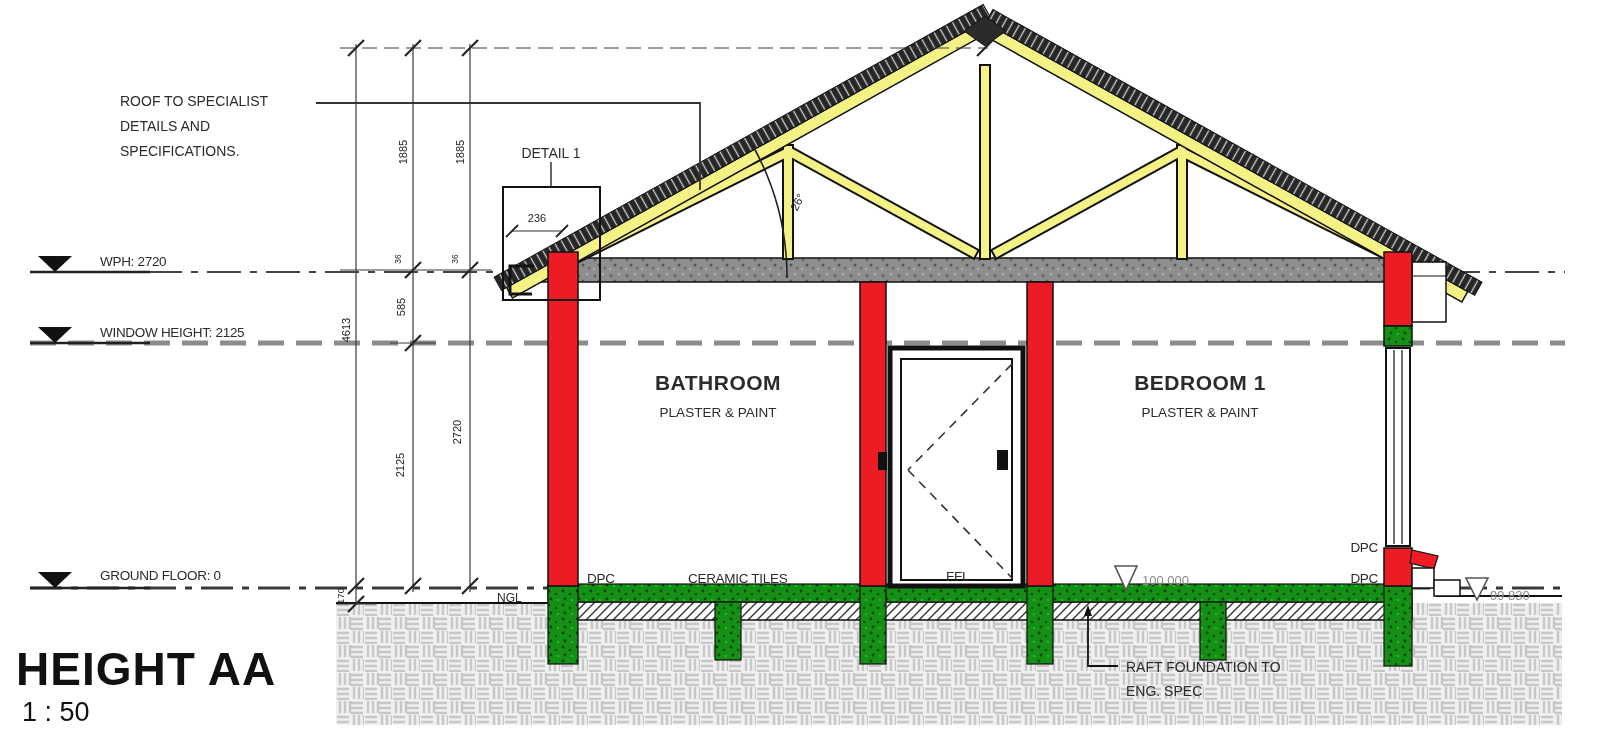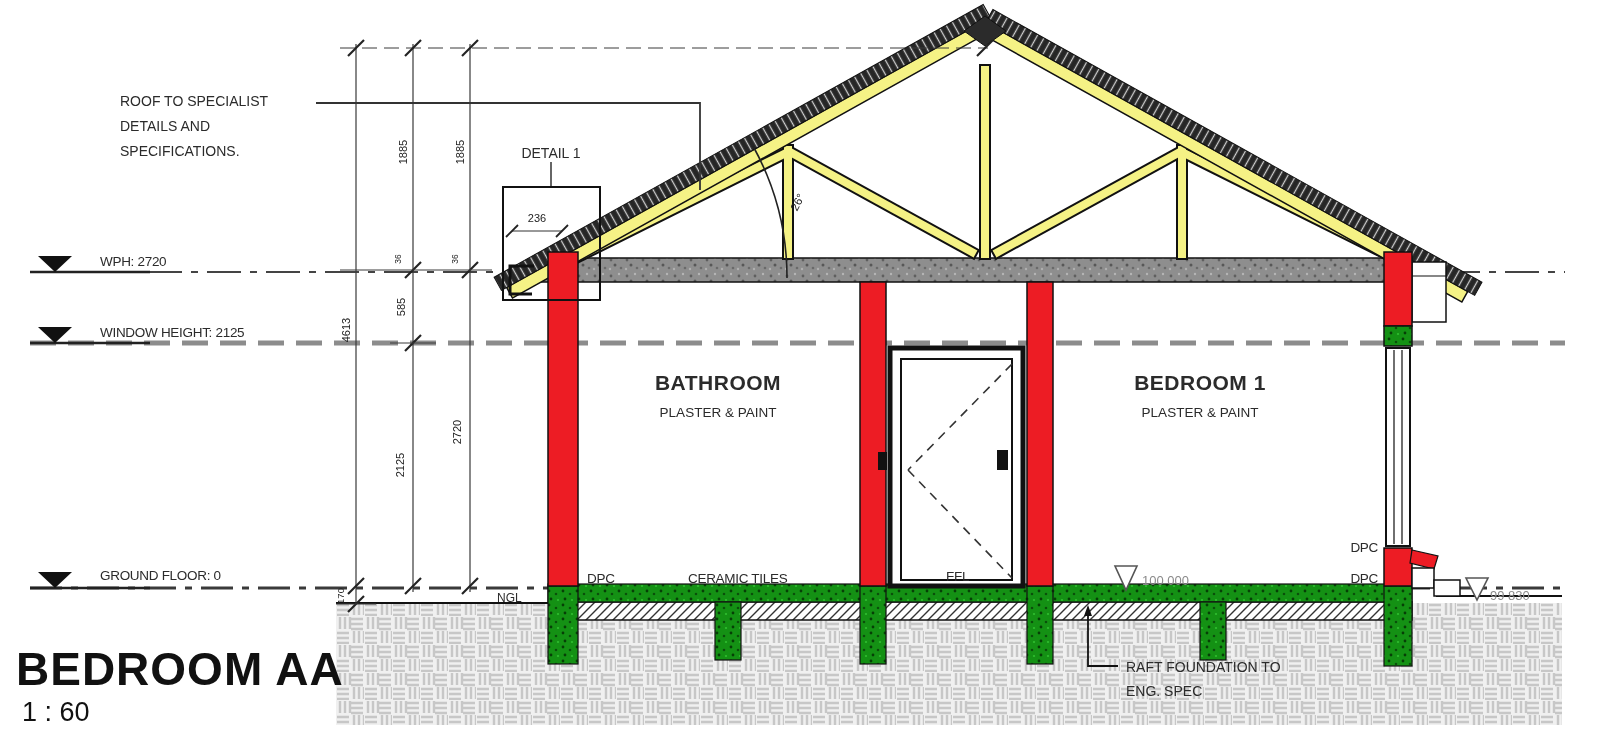--- a/index.html
+++ b/index.html
@@ -236,16 +236,16 @@
 
   <g>
     <path d="M1088 612 V666 H1118" fill="none" stroke="#111" stroke-width="1.8"></path>
     <polygon points="1084,616 1092,616 1088,605" fill="#111"></polygon>
     <text class="note" x="1126" y="672">RAFT FOUNDATION TO</text>
     <text class="note" x="1126" y="696">ENG. SPEC</text>
   </g>
 </svg>
 
 <div class="title-block">
-  <div class="title-main">BEDROOM AA</div>
-  <div class="title-scale">1 : 60</div>
+  <div class="title-main">HEIGHT AA</div>
+  <div class="title-scale">1 : 50</div>
 </div>
 </div>
 
 </body></html>

